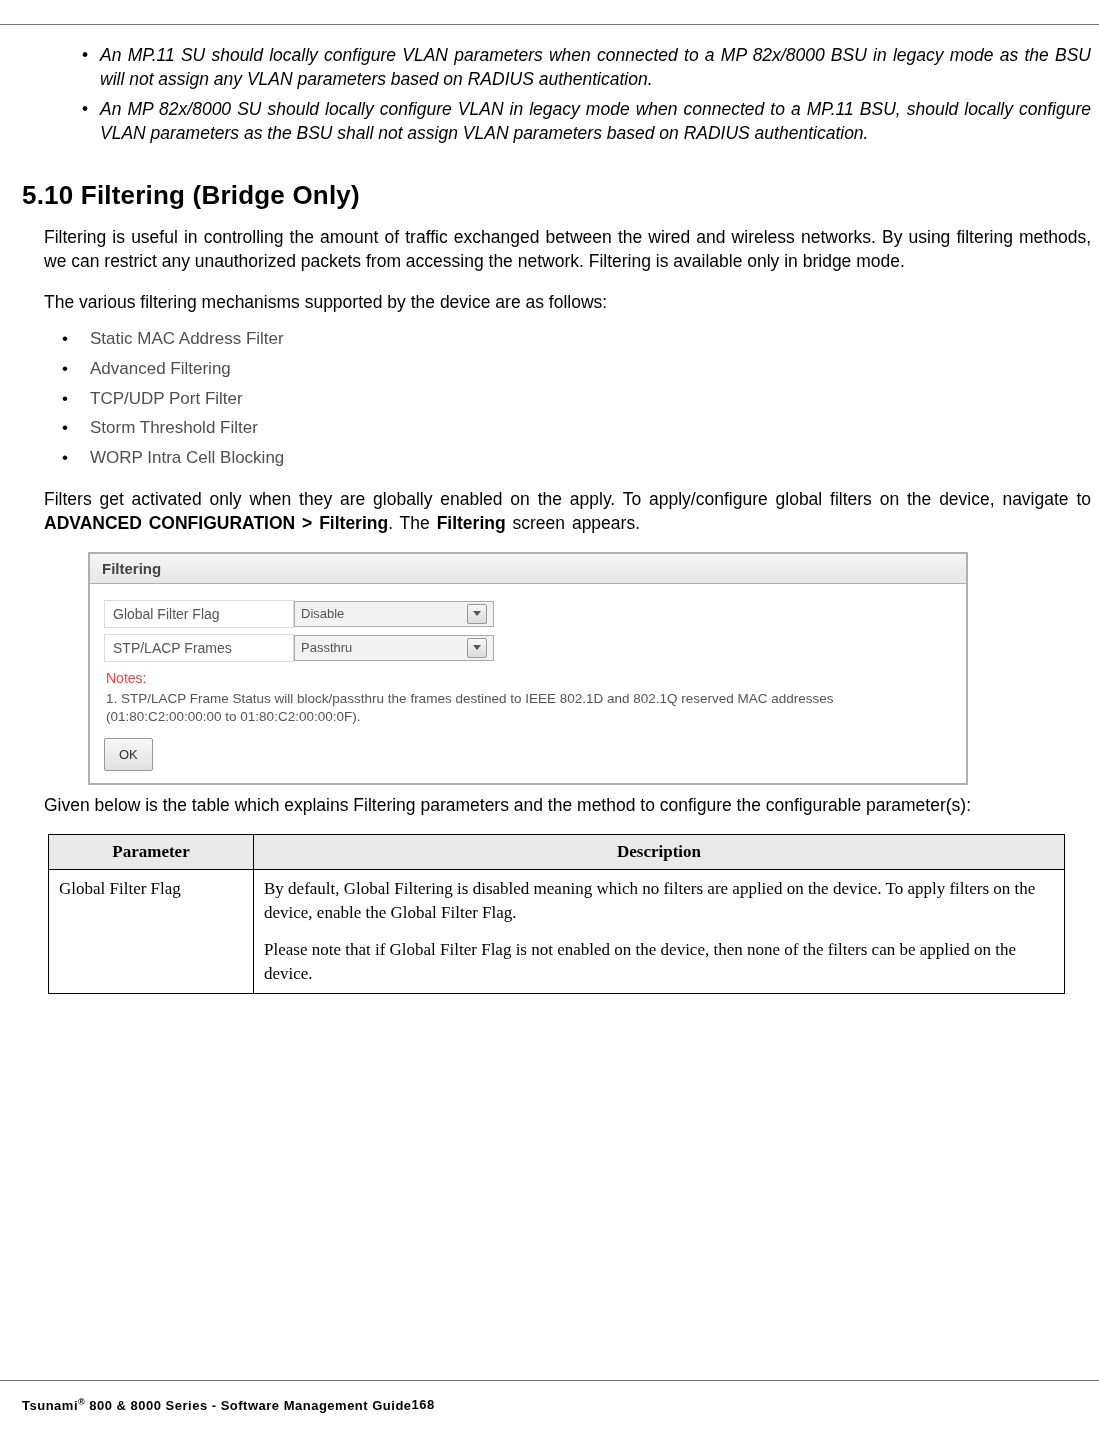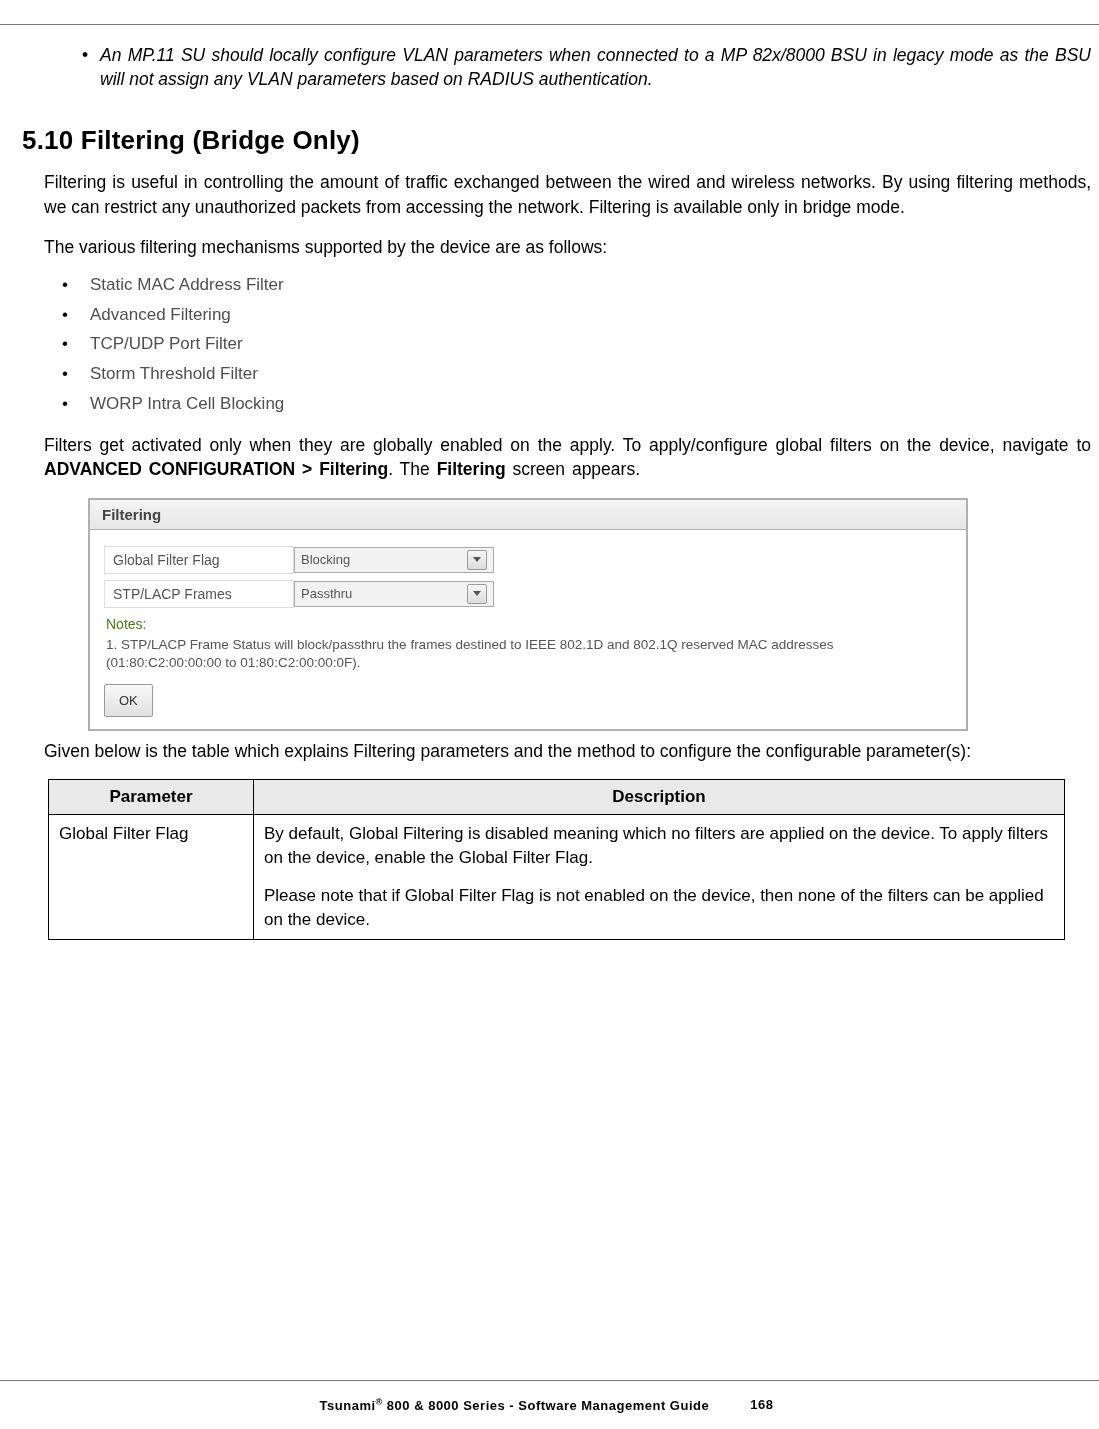--- a/index.html
+++ b/index.html
@@ -150,21 +150,21 @@
     background: linear-gradient(#f7f7f7,#dcdcdc);
     border: 1px solid #999;
     border-radius: 2px;
     display: flex;
     align-items: center;
     justify-content: center;
   }
   .sel-arrow svg { width: 8px; height: 5px; }
   .panel-notes-label {
     font-size: 14px;
-    color: #4d7c0f;
+    color: #ef4444;
     margin: 8px 0 4px 2px;
   }
   .panel-note-text {
     font-size: 13.5px;
     color: #555;
     line-height: 1.35;
     margin-left: 2px;
     margin-right: 10px;
   }
   .ok-btn {
@@ -180,20 +180,21 @@
   .figure-caption {
     text-align: center;
     font-weight: 700;
     font-size: 17px;
     margin: 14px 0 22px 0;
   }
 
   
   .param-table-wrap {
     margin: 0 34px 0 48px;
+    font-family: Liberation Serif, serif;
   }
   table.param {
     border-collapse: collapse;
     width: 100%;
     table-layout: fixed;
   }
   table.param th, table.param td {
     border: 1px solid #000;
     padding: 7px 10px;
     font-size: 17px;
@@ -219,37 +220,37 @@
     bottom: 40px;
     border: none;
     border-top: 1px solid #777;
   }
   .footer {
     position: absolute;
     left: 22px;
     right: 28px;
     bottom: 16px;
     display: flex;
-    justify-content: center;
+    justify-content: flex-start;
     font-size: 13px;
     font-weight: 700;
     letter-spacing: 0.5px;
-    gap: 41px;
   }
   .footer sup { font-size: 9px; }
 </style>
 </head>
 <body>
 
 <div class="page">
   <hr class="header-rule">
 
   <div class="content">
     <ul class="notes-list">
       <li>An MP.11 SU should locally configure VLAN parameters when connected to a MP 82x/8000 BSU in legacy mode as the BSU will not assign any VLAN parameters based on RADIUS authentication.</li>
+      <li>An MP 82x/8000 SU should locally configure VLAN in legacy mode when connected to a MP.11 BSU, should locally configure VLAN parameters as the BSU shall not assign VLAN parameters based on RADIUS authentication.</li>
     </ul>
 
     <h2 class="section">5.10 Filtering (Bridge Only)</h2>
 
     <p class="body-para">Filtering is useful in controlling the amount of traffic exchanged between the wired and wireless networks. By using filtering methods, we can restrict any unauthorized packets from accessing the network. Filtering is available only in bridge mode.</p>
     <p class="body-para tight">The various filtering mechanisms supported by the device are as follows:</p>
 
     <ul class="mech-list">
       <li>Static MAC Address Filter</li>
       <li>Advanced Filtering</li>
@@ -262,21 +263,21 @@
       <span>Filters get activated only when they are globally enabled on the apply. To apply/configure global filters on the device, navigate to </span><b>ADVANCED CONFIGURATION &gt; Filtering</b><span>. The </span><b>Filtering</b><span> screen appears.</span>
     </p>
 
     <div class="figure-wrap">
       <div class="panel">
         <div class="panel-header">Filtering</div>
         <div class="panel-body">
           <div class="form-row">
             <div class="form-label">Global Filter Flag</div>
             <div class="form-select">
-              <span>Blocking</span>
+              <span>Disable</span>
               <span class="sel-arrow">
                 <svg viewBox="0 0 8 5">
                     <path d="M0 0 L8 0 L4 5 Z" fill="#555"></path>
                   </svg>
               </span>
             </div>
           </div>
           <div class="form-row">
             <div class="form-label">STP/LACP Frames</div>
             <div class="form-select">

